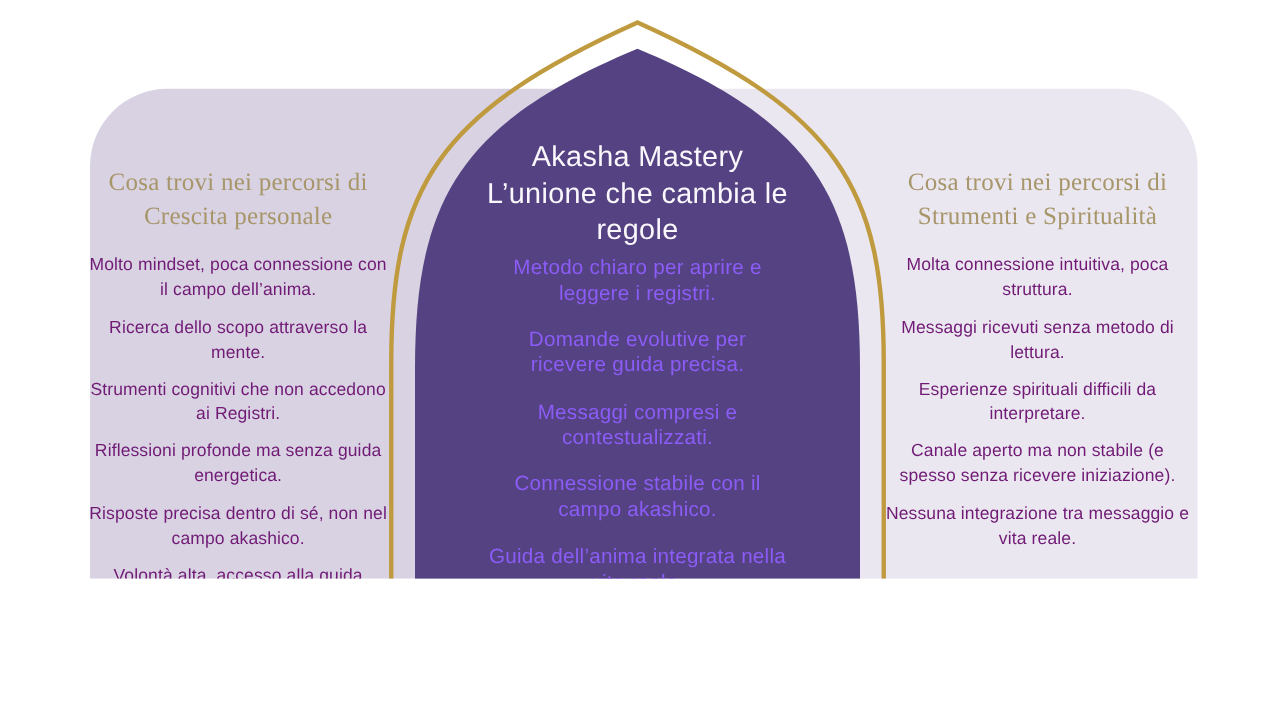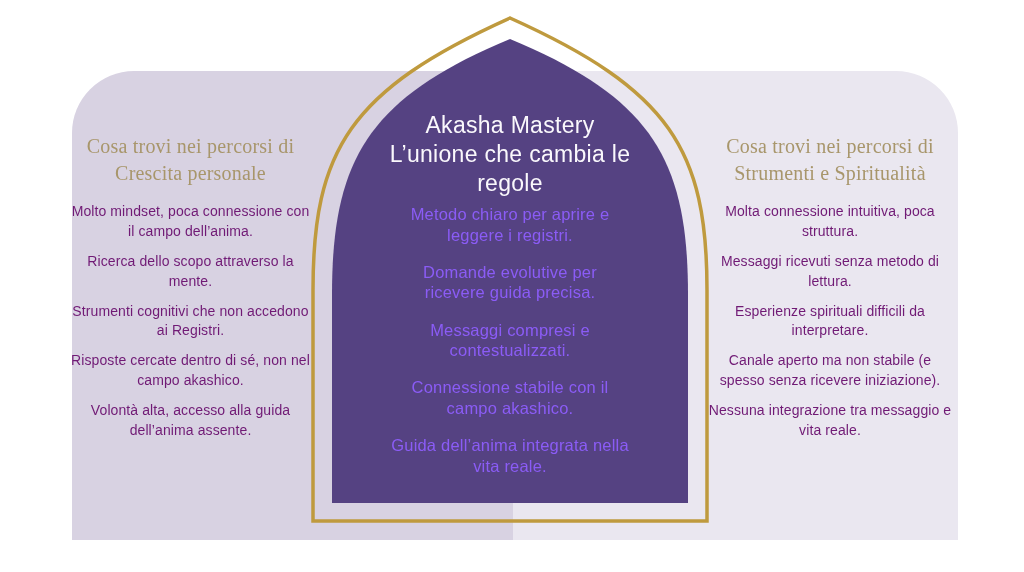--- a/index.html
+++ b/index.html
@@ -1,17 +1,17 @@
 <!DOCTYPE html>
 <html><head>
 <meta charset="utf-8">
 <style>
   html,body{margin:0;padding:0;background:#ffffff;}
   .stage{
-    position:relative;width:1024px;height:540px;background:#ffffff;
+    position:relative;width:1024px;height:463px;background:#ffffff;
     overflow:hidden;font-family:"Liberation Sans","DejaVu Sans",sans-serif;
   }
   .panel{position:absolute;top:71px;height:491px;}
   .panel-left{left:72px;width:441px;background:#d8d2e2;border-top-left-radius:62px;}
   .panel-right{left:513px;width:445px;background:#eae7f0;border-top-right-radius:62px;}
   .arch-svg{position:absolute;left:0;top:0;width:1024px;height:572px;}
   .gold-outline{fill:none;stroke:#bf9a3e;stroke-width:3.5;}
   .purple-arch{fill:#554282;stroke:none;}
   .col{position:absolute;text-align:center;}
   .col-left{left:70px;top:133px;width:241px;}
@@ -55,21 +55,22 @@
   </svg>
 
   <div class="col col-left">
     <div class="col-header">
       <div>Cosa trovi nei percorsi di</div>
       <div>Crescita personale</div>
     </div>
     <p class="body-item">Molto mindset, poca connessione con il campo dell’anima.</p>
     <p class="body-item">Ricerca dello scopo attraverso la mente.</p>
     <p class="body-item">Strumenti cognitivi che non accedono ai Registri.</p>
-    <p class="body-item">Risposte cercate dentro di sé, non nel campo akashico.</p>
+    <p class="body-item">Riflessioni profonde ma senza guida energetica.</p>
+    <p class="body-item">Risposte precisa dentro di sé, non nel campo akashico.</p>
     <p class="body-item">Volontà alta, accesso alla guida dell’anima assente.</p>
   </div>
 
   <div class="col col-center">
     <div class="center-title">
       <div>Akasha Mastery</div>
       <div>L’unione che cambia le</div>
       <div>regole</div>
     </div>
     <p class="center-item">Metodo chiaro per aprire e leggere i registri.</p>

